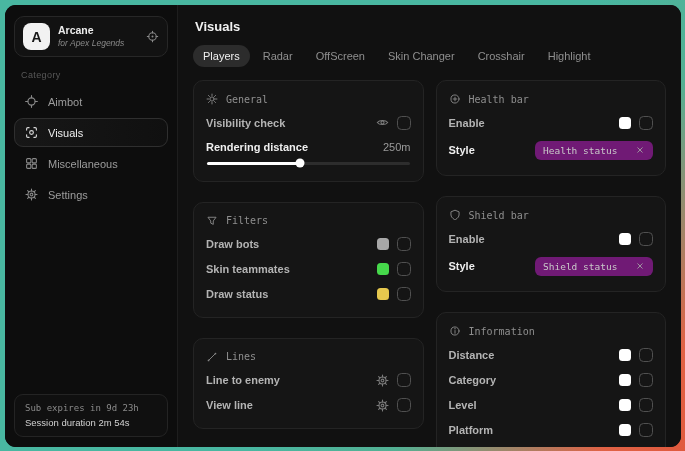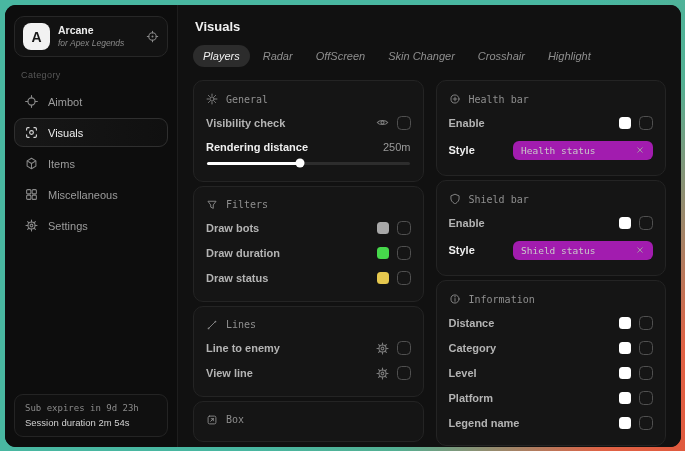--- a/index.html
+++ b/index.html
@@ -42,25 +42,25 @@
   .menu-item.active .ico { color:#d8d8d8; }
   .side-spacer { flex:1; }
   .side-footer {
     border:1px solid #242424; border-radius:9px; padding:8px 10px; background:#101010;
   }
   .sub-line { font-family:"DejaVu Sans Mono", monospace; font-size:9px; color:#8a8a8a; margin-bottom:4px; }
   .ses-line { font-size:9.5px; color:#d2d2d2; }
   
   .main { flex:1; padding:12px 15px 0; display:flex; flex-direction:column; background:#111111; }
   .main-title { font-size:13px; font-weight:bold; color:#f1f1f1; margin:2px 2px 11px; }
-  .tabs { display:flex; gap:3px; margin-bottom:13px; align-items:center;font-style:italic; }
+  .tabs { display:flex; gap:3px; margin-bottom:13px; align-items:center; }
   .tab { padding:5px 10px; font-size:11px; color:#8f8f8f; border-radius:14px; cursor:pointer; white-space:nowrap; }
   .tab.active { background:#2c2c2c; color:#f0f0f0; }
   .columns { display:flex; gap:12px; flex:1; min-height:0; }
-  .col { flex:1; display:flex; flex-direction:column; gap:4px; min-width:0; }
+  .col { flex:1; display:flex; flex-direction:column; gap:20px; min-width:0; }
   .panel { background:#151515; border:1px solid #242424; border-radius:10px; padding:9px 12px 10px; flex:none; }
   .panel-header {
     display:flex; align-items:center; gap:8px; margin:3px 0 5px;
     font-family:"DejaVu Sans Mono", monospace; font-size:10px; color:#8f8f8f;
   }
   .panel-header .ico { display:flex; color:#858585; }
   .row { display:flex; align-items:center; justify-content:space-between; padding:5.5px 0; }
   .row .label { font-size:11px; color:#b4b4b4;font-weight:bold; }
   .row .label.strong { color:#efefef; font-weight:bold; }
   .controls { display:flex; align-items:center; gap:8px; }
@@ -69,21 +69,21 @@
   .row-ico { display:flex; color:#7d7d7d; cursor:pointer; }
   .slider { position:relative; height:3px; background:#2d2d2d; border-radius:2px; margin:7px 1px 6px; cursor:pointer; }
   .slider-fill { height:100%; background:#ffffff; border-radius:2px; }
   .slider-thumb {
     position:absolute; top:50%; transform:translate(-50%,-50%);
     width:9px; height:9px; background:#ffffff; border-radius:50%;
   }
   .value { font-size:11px; color:#9a9a9a; }
   .tag {
     display:flex; align-items:center; justify-content:space-between; gap:8px;
-    background:#a21caf; border-radius:6px; padding:4px 8px; width:140px; cursor:pointer;
+    background:#701a75; border-radius:6px; padding:4px 8px; width:118px; cursor:pointer;
   }
   .tag-text { font-family:"DejaVu Sans Mono", monospace; font-size:9.5px; color:#c9c9c9; }
   .tag .x { display:flex; color:#a5a5a5; cursor:pointer; }
   svg { display:block; }
 </style>
 </head>
 <body>
 
 <svg width="0" height="0" style="position:absolute">
   <defs>
@@ -184,28 +184,20 @@
         <span class="ico">
             <svg width="13" height="13" viewBox="0 0 16 16">
               <use href="#i-scan"></use>
             </svg>
           </span>
         <span>Visuals</span>
       </div>
       <div class="menu-item">
         <span class="ico">
             <svg width="13" height="13" viewBox="0 0 16 16">
-              <use href="#i-cube"></use>
-            </svg>
-          </span>
-        <span>Items</span>
-      </div>
-      <div class="menu-item">
-        <span class="ico">
-            <svg width="13" height="13" viewBox="0 0 16 16">
               <use href="#i-grid"></use>
             </svg>
           </span>
         <span>Miscellaneous</span>
       </div>
       <div class="menu-item">
         <span class="ico">
             <svg width="13" height="13" viewBox="0 0 16 16">
               <use href="#i-gear"></use>
             </svg>
@@ -278,21 +270,21 @@
             <span>Filters</span>
           </div>
           <div class="row">
             <span class="label">Draw bots</span>
             <span class="controls">
               <span class="swatch" style="background: rgb(168, 168, 168);"></span>
               <span class="checkbox"></span>
             </span>
           </div>
           <div class="row">
-            <span class="label">Draw duration</span>
+            <span class="label">Skin teammates</span>
             <span class="controls">
               <span class="swatch" style="background: rgb(70, 216, 75);"></span>
               <span class="checkbox"></span>
             </span>
           </div>
           <div class="row">
             <span class="label">Draw status</span>
             <span class="controls">
               <span class="swatch" style="background: rgb(230, 200, 78);"></span>
               <span class="checkbox"></span>

